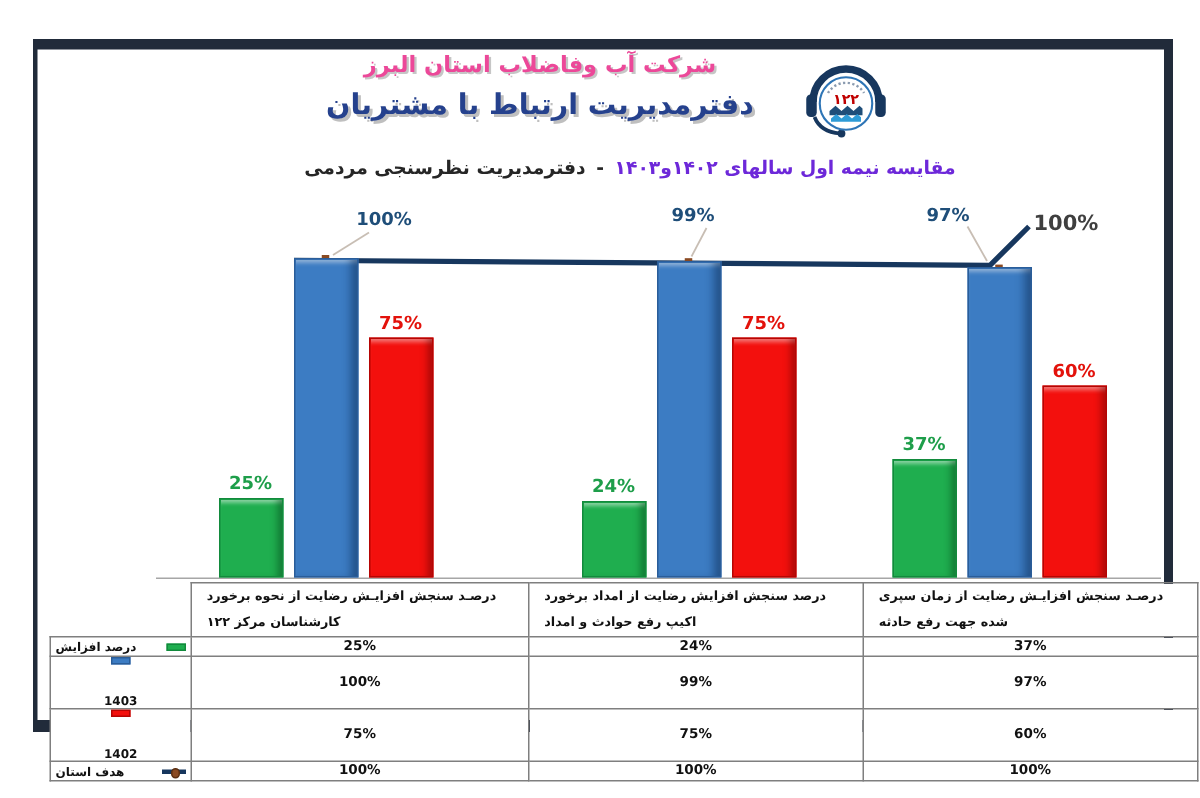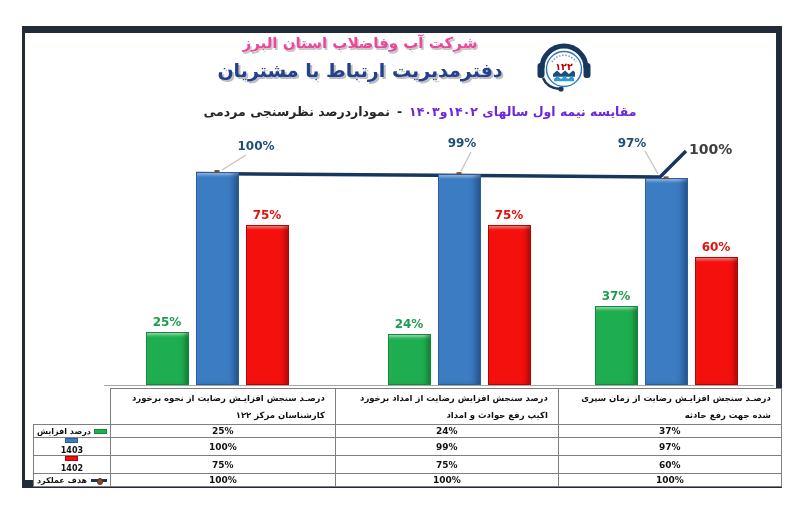--- a/index.html
+++ b/index.html
@@ -68,28 +68,28 @@
     position:absolute;left:33px;top:388px;z-index:2;
     border-collapse:collapse;table-layout:fixed;background:transparent;
   }
   #data-table td{
     border:1px solid #7f7f7f;background:#fff;box-sizing:border-box;
     padding:0 4px;overflow:hidden;
   }
   #data-table td.blank{border:none;background:transparent;}
   #data-table td.cat{
     height:36px;font-size:8.5px;font-weight:bold;color:#111;
-    text-align:right;vertical-align:middle;direction:rtl;line-height:1.9;
+    text-align:left;vertical-align:middle;direction:rtl;line-height:1.9;
     padding:1px 10px;
   }
   #data-table td.val{
     height:13px;font-size:9px;font-weight:bold;color:#111;text-align:center;
   }
   #data-table td.leg{height:13px;padding:0 3px;}
-  .legend-flex{display:flex;align-items:center;width:100%;gap:3px;}
+  .legend-flex{display:flex;align-items:center;width:100%;gap:20px;}
   .legend-flex.between{justify-content:space-between;}
   .legend-flex.start{justify-content:flex-start;flex-direction:column;}
   .legend-label{font-size:8px;font-weight:bold;color:#111;direction:rtl;white-space:nowrap;}
   .chip{width:13px;height:5px;flex:0 0 auto;border:1px solid rgba(0,0,0,.35);box-sizing:border-box;}
   .chip.c0{background:#1fae4f;border-color:#128a3c;}
   .chip.c1{background:#3c7cc3;border-color:#2a5d99;}
   .chip.c2{background:#f3100d;border-color:#b50503;}
   .line-marker{position:relative;width:16px;height:6px;flex:0 0 auto;}
   .line-marker .ln{position:absolute;left:0;top:2px;width:16px;height:2.5px;background:#17375e;}
   .line-marker .dot{position:absolute;left:6px;top:1px;width:4.5px;height:4.5px;border-radius:50%;background:#8a4a22;border:0.5px solid #5b2f12;}
@@ -122,21 +122,21 @@
       <path d="M19,30 a14,14 0 0 1 24,0" fill="none" stroke="#8a9bb0" stroke-width="1.6" stroke-dasharray="1.5,1.6"></path>
 
       <text x="31" y="37.5" text-anchor="middle" font-size="9.5" font-weight="bold" fill="#c00000" font-family="DejaVu Sans, sans-serif">۱۲۲</text>
 
       <path d="M20,42 l4,-3.5 4,3.5 4,-3.5 4,3.5 4,-3.5 2,1.8 v4.5 h-22 z" fill="#1f4e79"></path>
       <path d="M21,47 l3.5,-3 3.5,3 3.5,-3 3.5,3 3.5,-3 2.5,2.2 v3 h-20 z" fill="#2e9bd6"></path>
     </svg>
   </div>
 
   <div class="subtitle">
-    <span class="black">نموداردرصد نظرسنجی مردمی</span>
+    <span class="black">دفترمدیریت نظرسنجی مردمی</span>
     <span class="dash">-</span>
     <span class="red">مقایسه نیمه اول سالهای ۱۴۰۲و۱۴۰۳</span>
   </div>
 
   <div id="chart-layer">
     <div id="baseline"></div>
     <svg id="chart-svg">
         <line x1="246" y1="155" x2="222" y2="170" stroke="#c8beb4" stroke-width="1.2"></line>
         <line x1="471" y1="152" x2="461" y2="171" stroke="#c8beb4" stroke-width="1.2"></line>
         <line x1="645" y1="151" x2="658" y2="174" stroke="#c8beb4" stroke-width="1.2"></line>
@@ -209,21 +209,21 @@
               <span class="legend-label">1402</span>
             </div>
           </td>
           <td class="val">75%</td>
           <td class="val">75%</td>
           <td class="val">60%</td>
         </tr>
         <tr>
           <td class="leg">
             <div class="legend-flex between">
-              <span class="legend-label">هدف عملکرد</span>
+              <span class="legend-label">هدف استان</span>
               <span class="line-marker">
                 <span class="ln"></span>
                 <span class="dot"></span>
               </span>
             </div>
           </td>
           <td class="val">100%</td>
           <td class="val">100%</td>
           <td class="val">100%</td>
         </tr>

